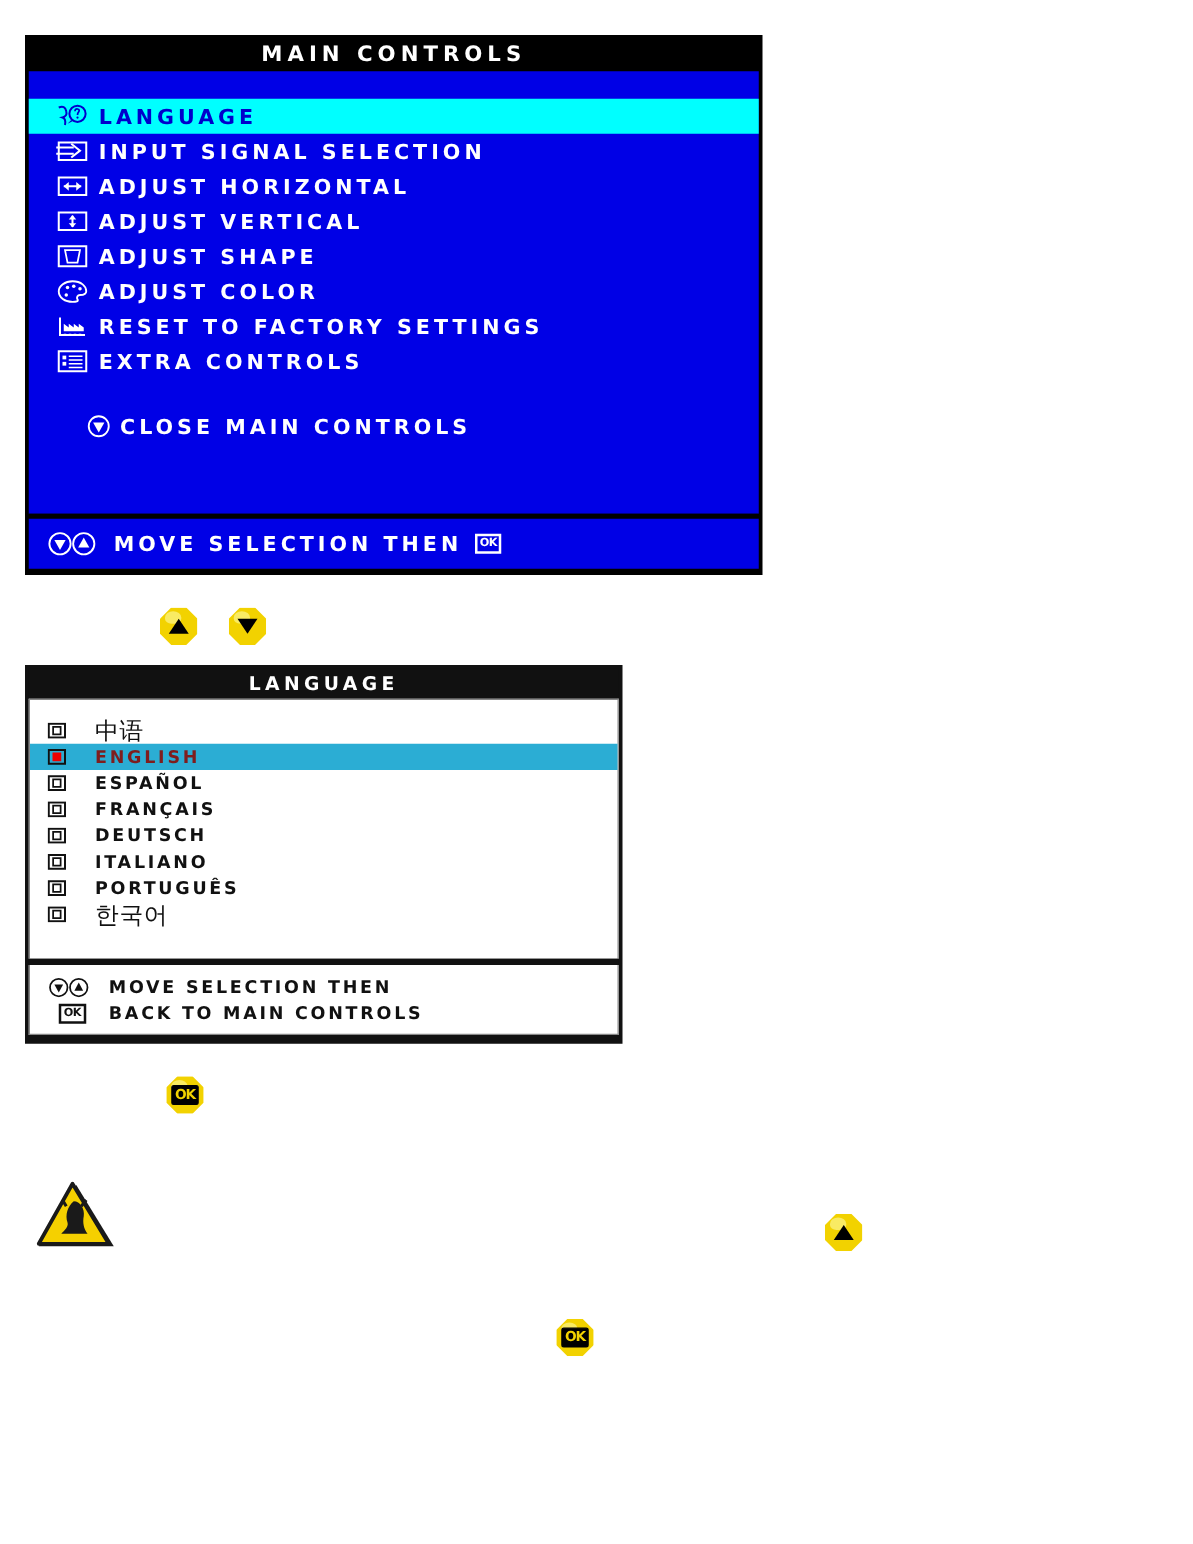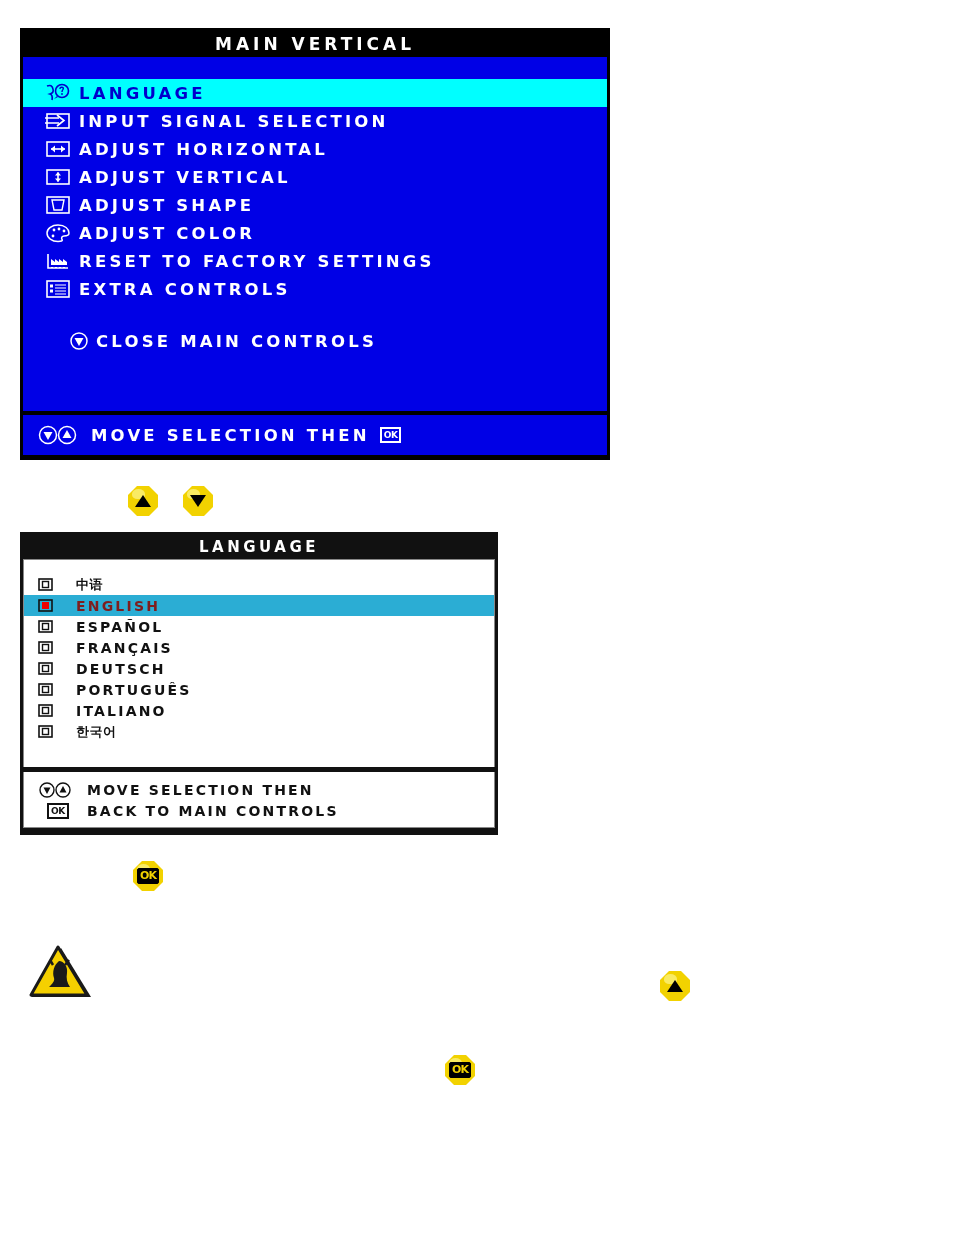--- a/index.html
+++ b/index.html
@@ -155,23 +155,23 @@
   }
   .l-row .l-label {
     color: #111111;
     font-size: 14px;
     font-weight: bold;
     letter-spacing: 2.2px;
     white-space: nowrap;
   }
   .l-row.selected .l-label { color: #7f1d1d; }
   .l-row .l-label.cjk {
-    font-size: 13px;
+    font-size: 19px;
     letter-spacing: 0.5px;
-    font-weight: bold;
+    font-weight: normal;
   }
 
   .l-foot-line {
     display: flex;
     align-items: center;
     height: 21px;
     color: #111111;
     font-size: 14px;
     font-weight: bold;
     letter-spacing: 2.2px;
@@ -257,21 +257,21 @@
     letter-spacing: -0.5px;
     font-family: "DejaVu Sans", sans-serif;
   }
   svg { display: block; }
 </style>
 </head>
 <body>
 
 <div id="main-osd">
 
-  <div id="main-osd-title">MAIN VERTICAL</div>
+  <div id="main-osd-title">MAIN CONTROLS</div>
 
   <div id="main-osd-body">
 
     <div class="m-row selected">
       <span class="m-icon">
         <svg width="26" height="20" viewBox="0 0 26 20">
           <path d="M2 3 Q7 1 8 6 Q9 10 5 11 Q8 12 7 17" stroke="#0000cc" stroke-width="1.6" fill="none"></path>
           <circle cx="17" cy="8" r="6.5" stroke="#0000cc" stroke-width="1.6" fill="none"></circle>
           <path d="M15 6 Q15 4 17 4.2 Q19 4.5 18 6.4 Q17 7.6 17 9" stroke="#0000cc" stroke-width="1.4" fill="none"></path>
           <circle cx="17" cy="11" r="0.9" fill="#0000cc"></circle>
@@ -458,31 +458,31 @@
       <span class="l-label">DEUTSCH</span>
     </div>
 
     <div class="l-row">
       <span class="l-radio">
         <svg width="15" height="13" viewBox="0 0 15 13">
           <rect x="1" y="1" width="13" height="11" stroke="#111" stroke-width="1.6" fill="none"></rect>
           <rect x="4.5" y="3.5" width="6" height="6" stroke="#111" stroke-width="1.4" fill="none"></rect>
         </svg>
       </span>
+      <span class="l-label">ITALIANO</span>
+    </div>
+
+    <div class="l-row">
+      <span class="l-radio">
+        <svg width="15" height="13" viewBox="0 0 15 13">
+          <rect x="1" y="1" width="13" height="11" stroke="#111" stroke-width="1.6" fill="none"></rect>
+          <rect x="4.5" y="3.5" width="6" height="6" stroke="#111" stroke-width="1.4" fill="none"></rect>
+        </svg>
+      </span>
       <span class="l-label">PORTUGUÊS</span>
-    </div>
-
-    <div class="l-row">
-      <span class="l-radio">
-        <svg width="15" height="13" viewBox="0 0 15 13">
-          <rect x="1" y="1" width="13" height="11" stroke="#111" stroke-width="1.6" fill="none"></rect>
-          <rect x="4.5" y="3.5" width="6" height="6" stroke="#111" stroke-width="1.4" fill="none"></rect>
-        </svg>
-      </span>
-      <span class="l-label">ITALIANO</span>
     </div>
 
     <div class="l-row">
       <span class="l-radio">
         <svg width="15" height="13" viewBox="0 0 15 13">
           <rect x="1" y="1" width="13" height="11" stroke="#111" stroke-width="1.6" fill="none"></rect>
           <rect x="4.5" y="3.5" width="6" height="6" stroke="#111" stroke-width="1.4" fill="none"></rect>
         </svg>
       </span>
       <span class="l-label cjk">한국어</span>

